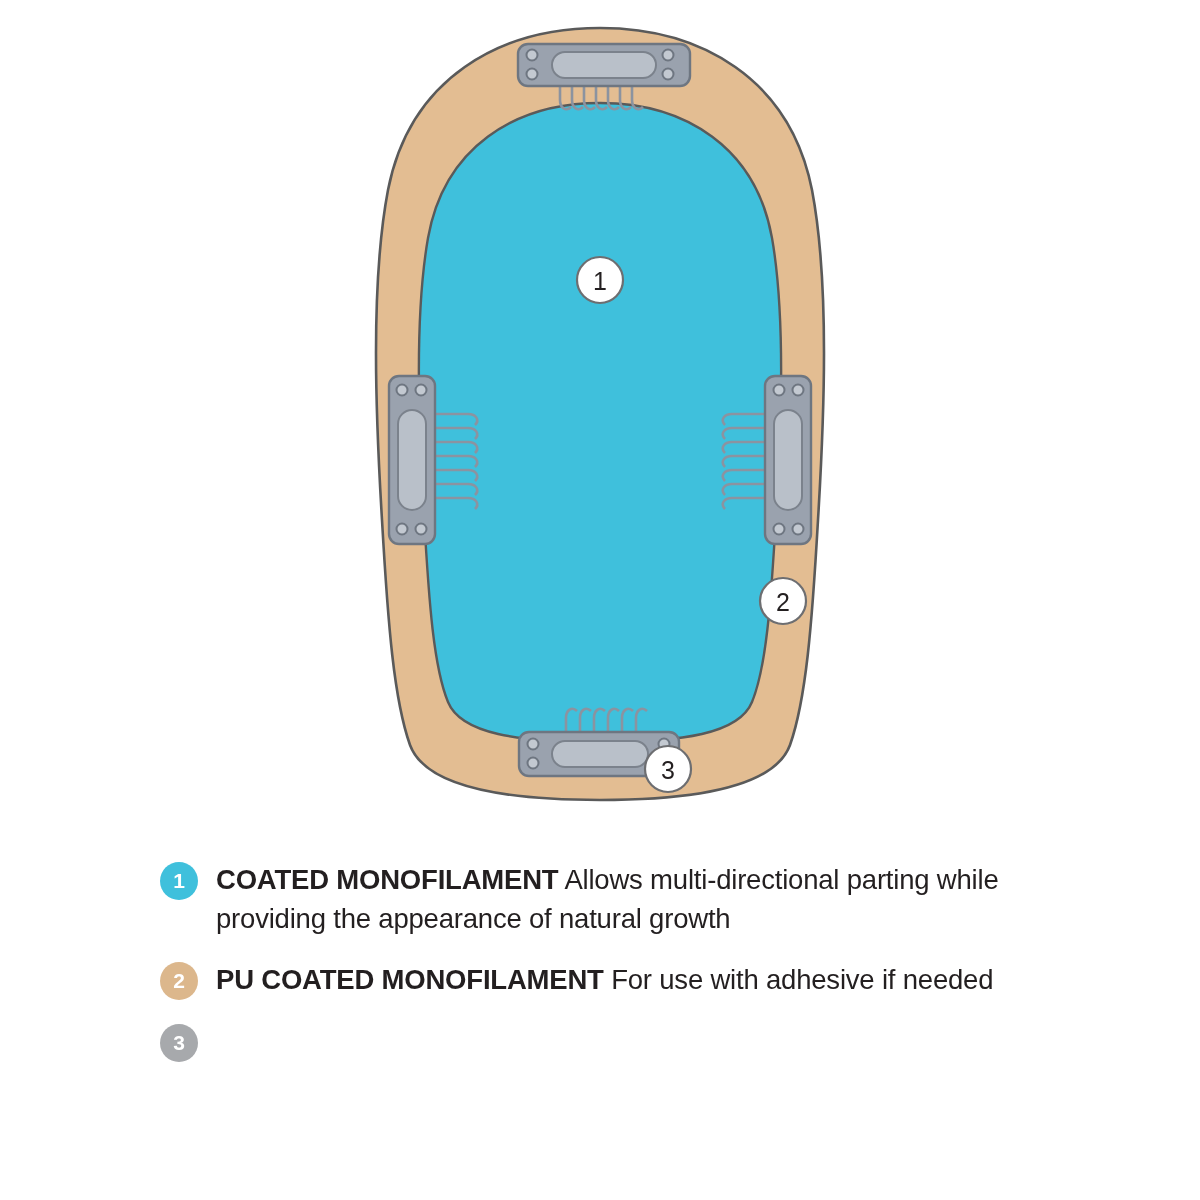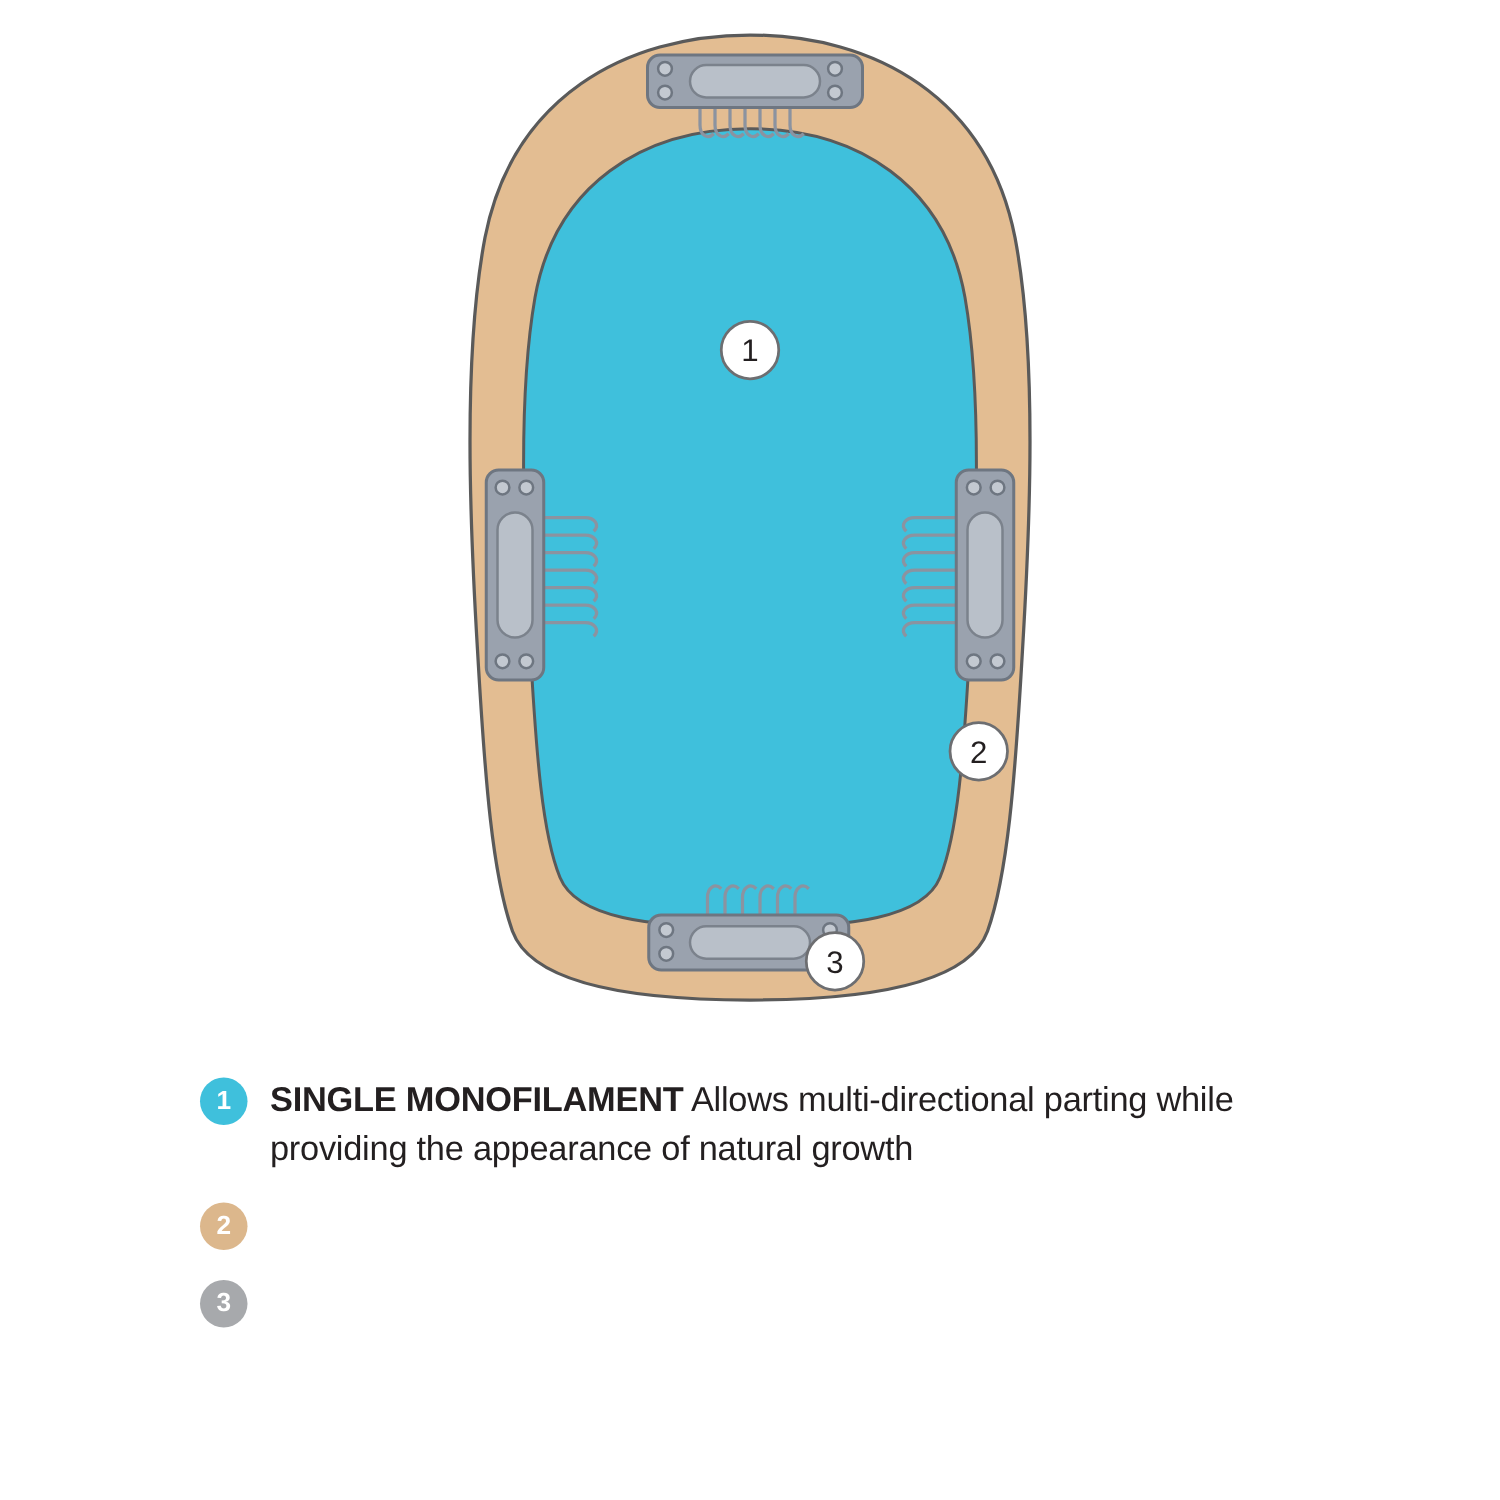--- a/index.html
+++ b/index.html
@@ -184,25 +184,28 @@
       <text class="marker-label" x="668" y="770">3</text>
     </g>
   </svg>
 </div>
 
 <div id="legend">
 
   <div class="legend-row">
     <div class="legend-badge" style="background:#3fc0dc;">1</div>
     <div class="legend-text">
-      <span class="legend-term">SINGLE MONOFILAMENT</span><span> </span><span>Allows multi-directional parting while providing the appearance of natural growth</span>
+      <span class="legend-term">COATED MONOFILAMENT</span><span> </span><span>Allows multi-directional parting while providing the appearance of natural growth</span>
     </div>
   </div>
 
   <div class="legend-row">
     <div class="legend-badge" style="background:#dcb78c;">2</div>
+    <div class="legend-text">
+      <span class="legend-term">PU COATED  MONOFILAMENT</span><span> </span><span>For use with adhesive if needed</span>
+    </div>
   </div>
 
   <div class="legend-row">
     <div class="legend-badge" style="background:#a7a9ac;">3</div>
   </div>
 
 </div>
 
 </body></html>

